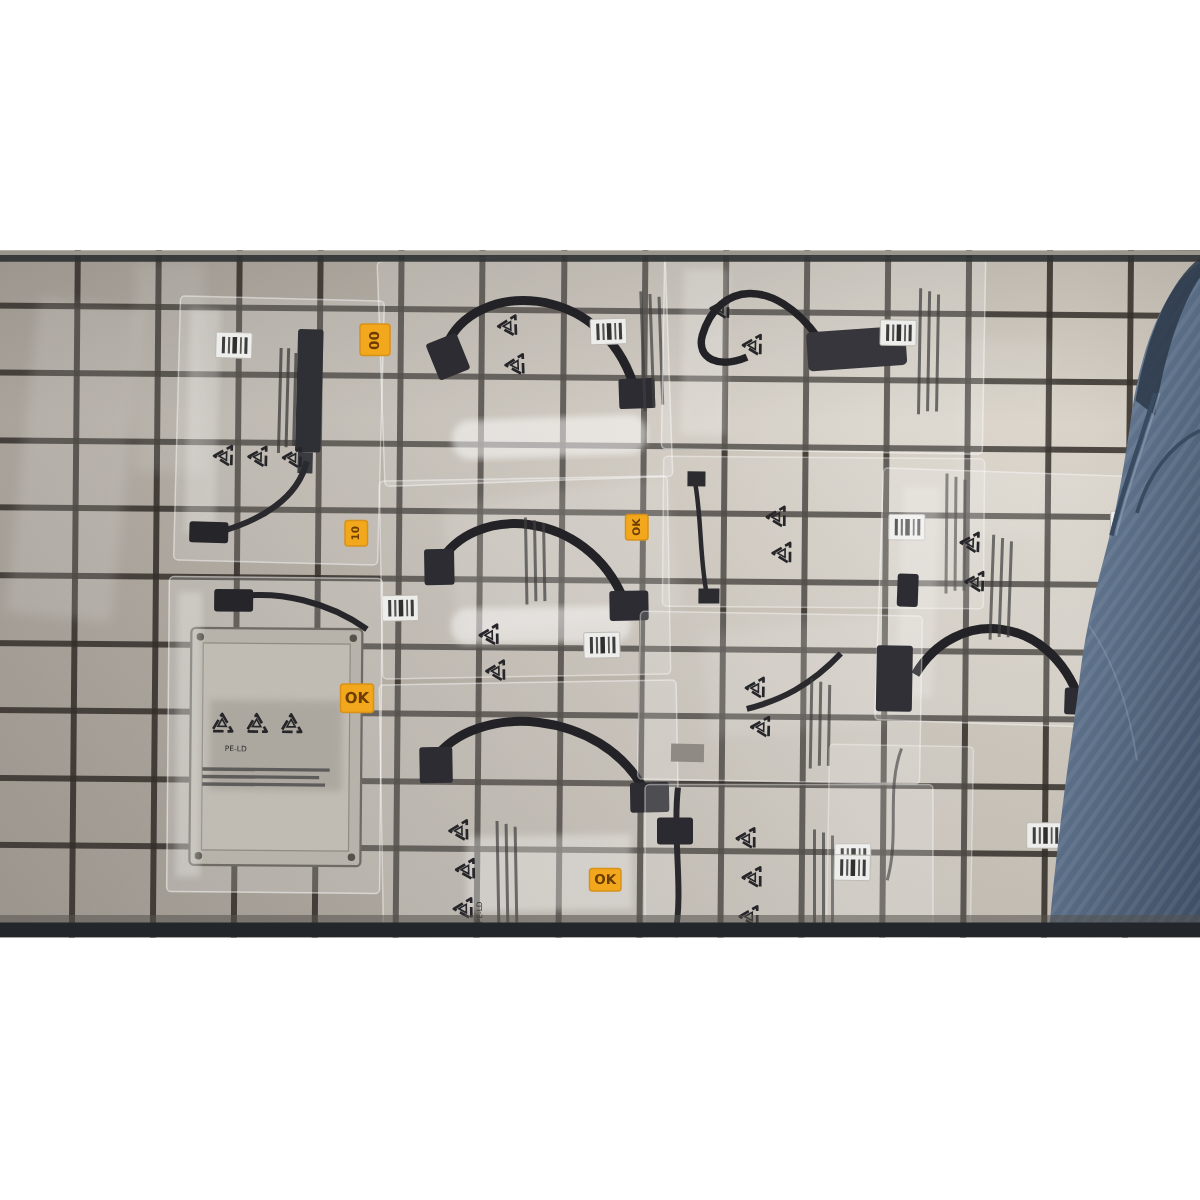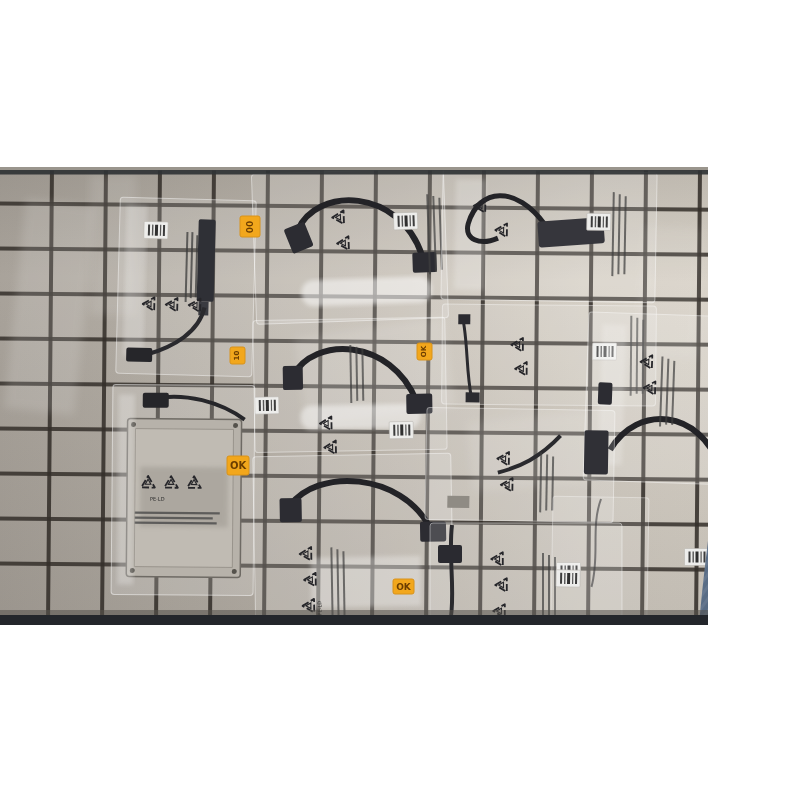--- a/index.html
+++ b/index.html
@@ -1,18 +1,18 @@
 <!DOCTYPE html>
 <html><head>
 <meta charset="utf-8">
 <style>
   html,body{margin:0;padding:0;background:#ffffff;}
   .page{position:relative;width:800px;height:800px;background:#ffffff;overflow:hidden;
         font-family:"DejaVu Sans", sans-serif;}
-  .photo{position:absolute;left:0;top:167px;width:708px;height:458px;overflow:hidden;background:#b9b3a9;}
+  .photo{position:absolute;left:0;top:167px;width:800px;height:458px;overflow:hidden;background:#b9b3a9;}
   .mat{position:absolute;left:-14px;top:-14px;width:828px;height:486px;transform:rotate(.5deg);
     background-image:
       repeating-linear-gradient(90deg, rgba(0,0,0,0) 0 50px, rgba(52,47,42,.88) 50px 54px),
       repeating-linear-gradient(0deg, rgba(0,0,0,0) 0 41px, rgba(52,47,42,.85) 41px 45px),
       linear-gradient(180deg, rgba(110,105,98,.28) 0%, rgba(255,255,255,0) 26%, rgba(90,85,80,.18) 97%),
       linear-gradient(90deg,#a8a29a 0%,#b6b0a7 25%,#c6bfb5 50%,#d6d0c6 72%,#d9d3c9 88%,#cfc9bf 100%);
     background-position:-42px 0, 0 -29px, 0 0, 0 0;}
   svg text{font-family:"DejaVu Sans", sans-serif;}
 </style>
 </head>

